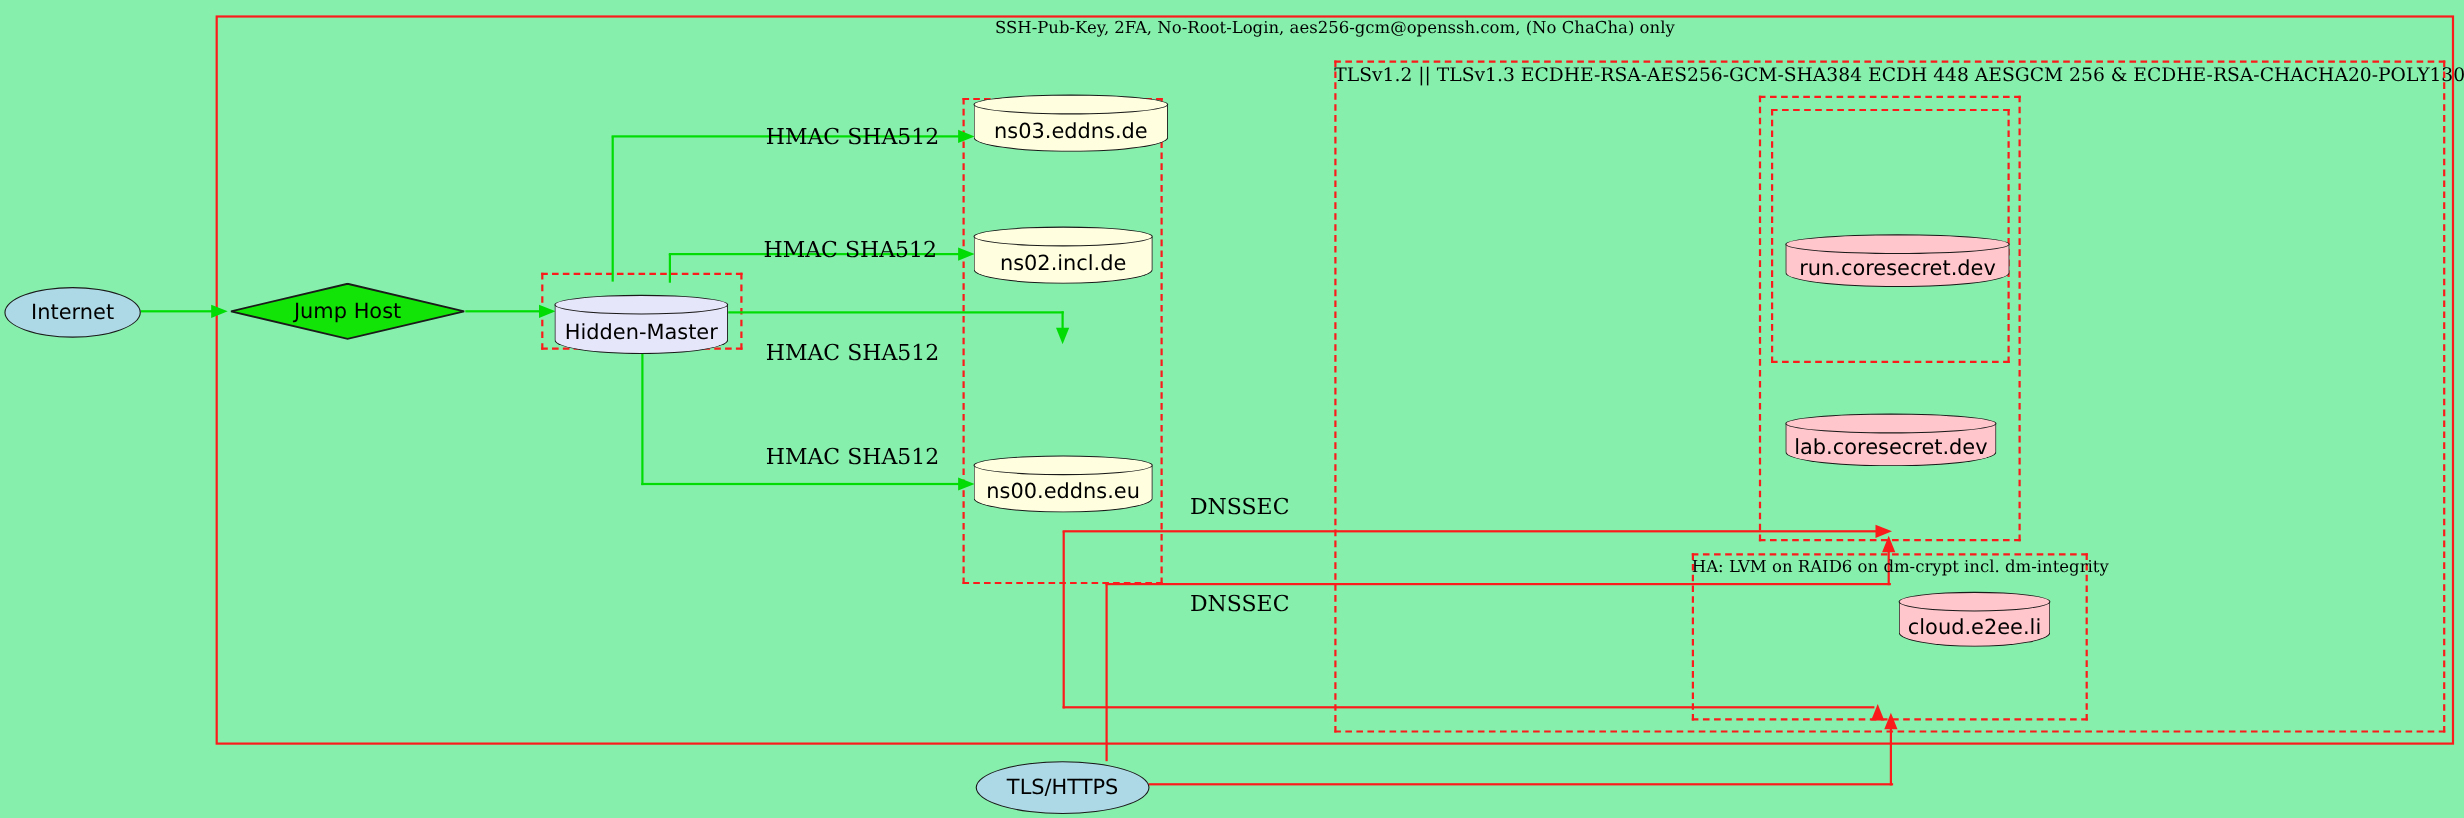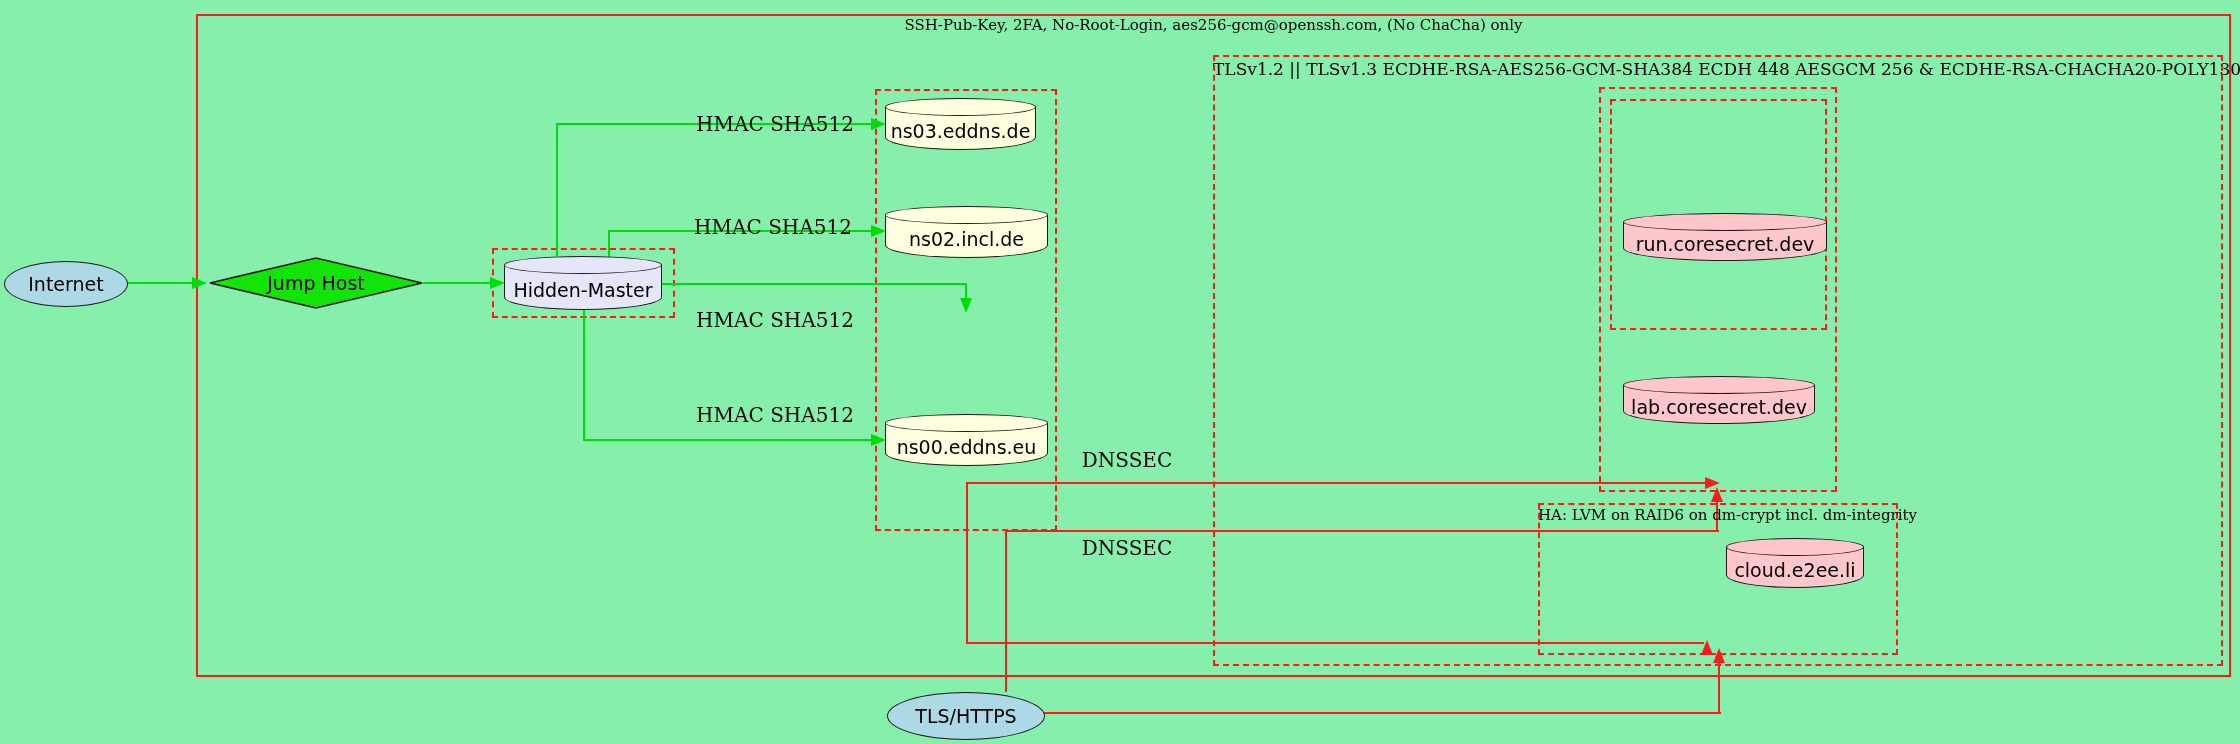--- a/index.html
+++ b/index.html
@@ -127,27 +127,27 @@
     <span>Internet</span>
   </div>
 
   <div class="diamond" style="left:209px;top:257px;width:214px;height:52px;">
     <svg width="214" height="52" viewBox="0 0 214 52">
       <polygon points="1,26 107,1 213,26 107,51" fill="var(--green_node)" stroke="#1a1a1a" stroke-width="1.7"></polygon>
     </svg>
     <span class="lbl">Jump Host</span>
   </div>
 
-  <div class="cyl cyl-lavender" style="left:504px;top:256px;width:158px;height:54px;text-decoration:underline;">
+  <div class="cyl cyl-lavender" style="left:504px;top:268px;width:158px;height:54px;text-decoration:underline;">
     <div class="body"></div>
     <div class="cap"></div>
     <span class="lbl">Hidden-Master</span>
   </div>
 
-  <div class="cyl cyl-yellow" style="left:885px;top:98px;width:151px;height:52px;">
+  <div class="cyl cyl-yellow" style="left:885px;top:86px;width:133px;height:52px;padding-left:44px;">
     <div class="body"></div>
     <div class="cap"></div>
     <span class="lbl">ns03.eddns.de</span>
   </div>
 
   <div class="cyl cyl-yellow" style="left:885px;top:206px;width:163px;height:52px;">
     <div class="body"></div>
     <div class="cap"></div>
     <span class="lbl">ns02.incl.de</span>
   </div>

